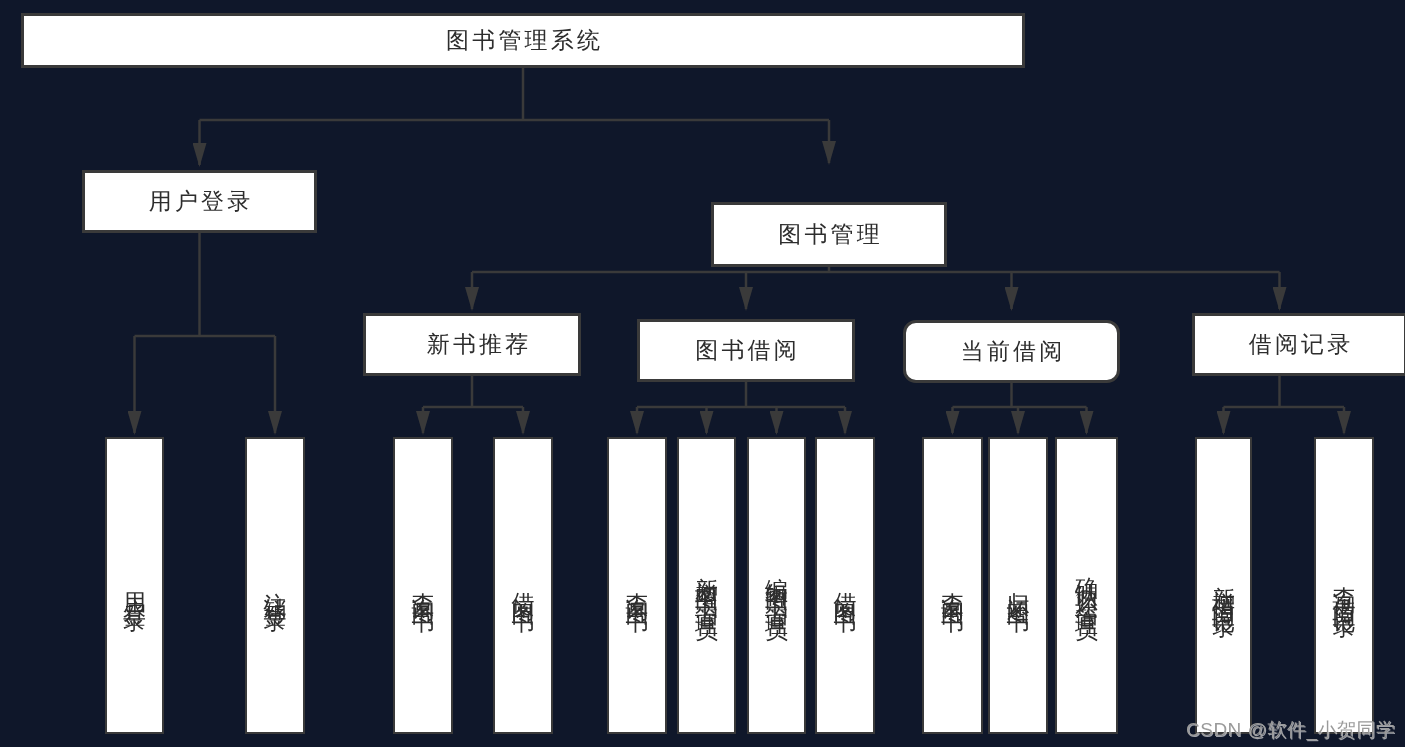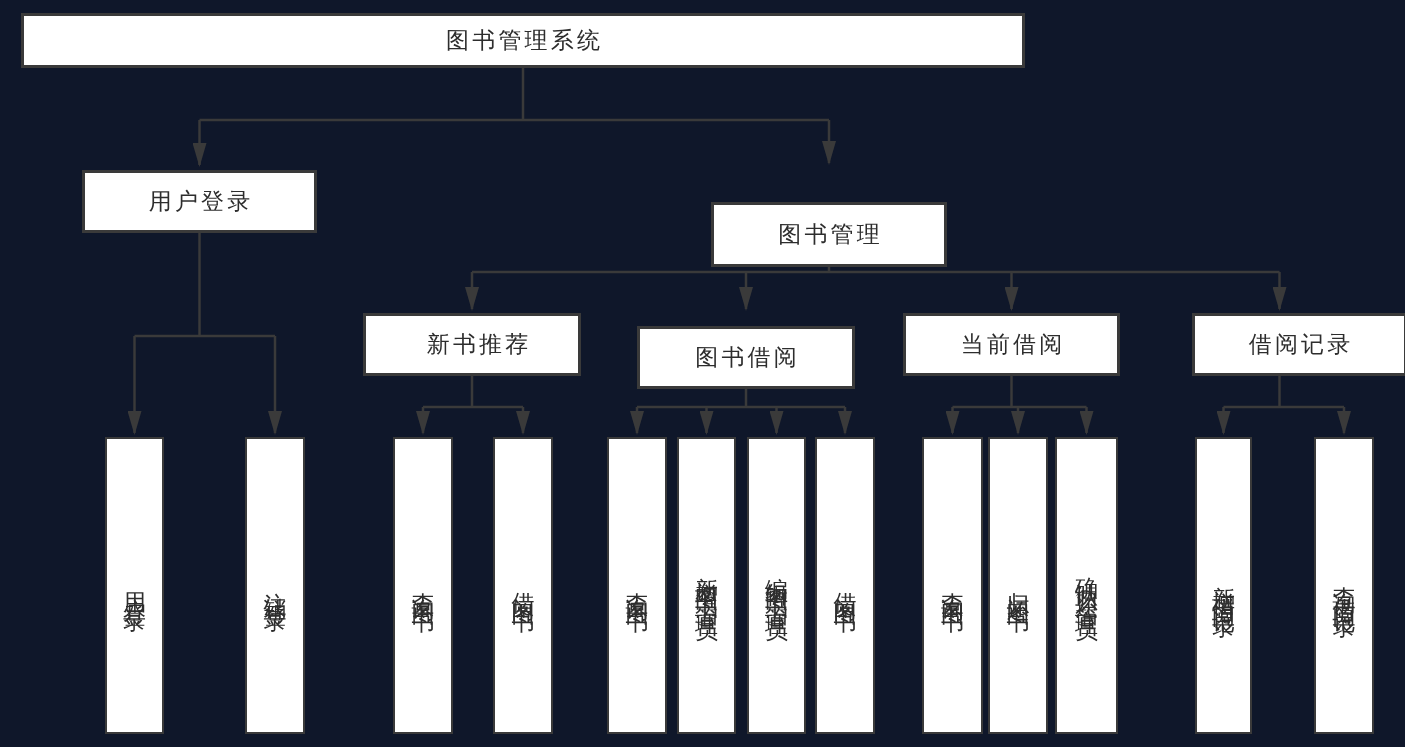--- a/index.html
+++ b/index.html
@@ -40,22 +40,22 @@
     font-size: 23px;
     letter-spacing: 0.26em;
     line-height: 1;
     white-space: nowrap;
   }
   
   .p-root { left: 21px;  top: 13px;  width: 1004px; height: 55px; }
   .p-l2a  { left: 82px;  top: 170px; width: 235px;  height: 63px; }
   .p-l2b  { left: 711px; top: 168px; width: 236px;  height: 65px; margin-top: 34px; }
   .p-l3a  { left: 363px; top: 313px; width: 218px;  height: 63px; padding-left: 11px; }
-  .p-l3b  { left: 637px; top: 326px; width: 218px;  height: 63px; }
-  .p-l3c  { left: 903px; top: 313px; width: 217px;  height: 63px; }
+  .p-l3b  { left: 637px; top: 319px; width: 218px;  height: 63px; }
+  .p-l3c  { left: 903px; top: 320px; width: 217px;  height: 63px; border-radius: 13px; }
   .p-l3d  { left: 1172px;top: 313px; width: 215px;  height: 63px; margin-left: 20px; }
   .leaf   { top: 437px; height: 297px; border-width: 2.5px; }
   .p-a1 { left: 105px;  width: 59px; }
   .p-a2 { left: 245px;  width: 60px; }
   .p-b1 { left: 393px;  width: 60px; }
   .p-b2 { left: 493px;  width: 60px; }
   .p-c1 { left: 607px;  width: 60px; }
   .p-c2 { left: 677px;  width: 59px; }
   .p-c3 { left: 747px;  width: 59px; }
   .p-c4 { left: 815px;  width: 60px; }
@@ -192,14 +192,15 @@
     <span class="lbl-v">确认归还（管理员）</span>
   </div>
 
   <div class="node leaf p-e1">
     <span class="lbl-v">新增借阅记录</span>
   </div>
   <div class="node leaf p-e2">
     <span class="lbl-v">查询借阅记录</span>
   </div>
 
+  <div class="watermark">CSDN @软件_小贺同学</div>
 
 </div>
 
 </body></html>

